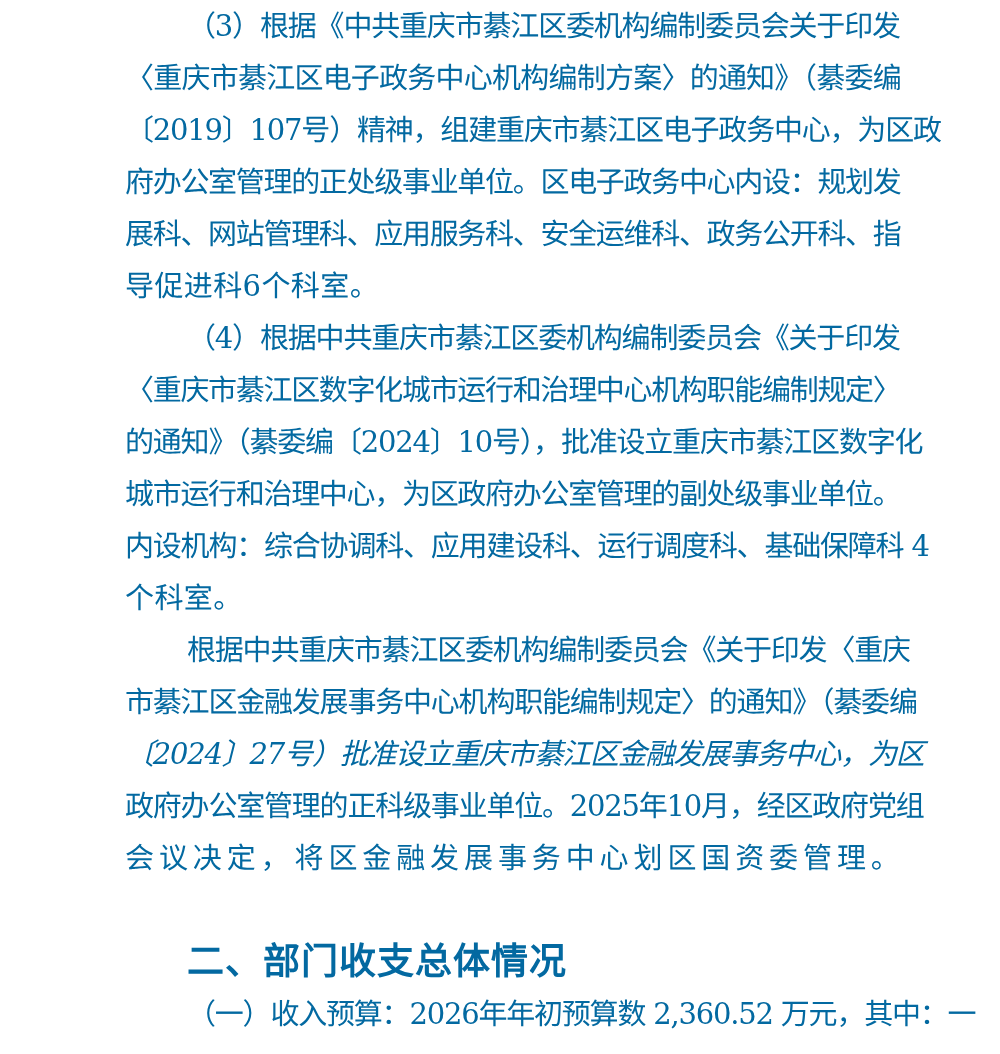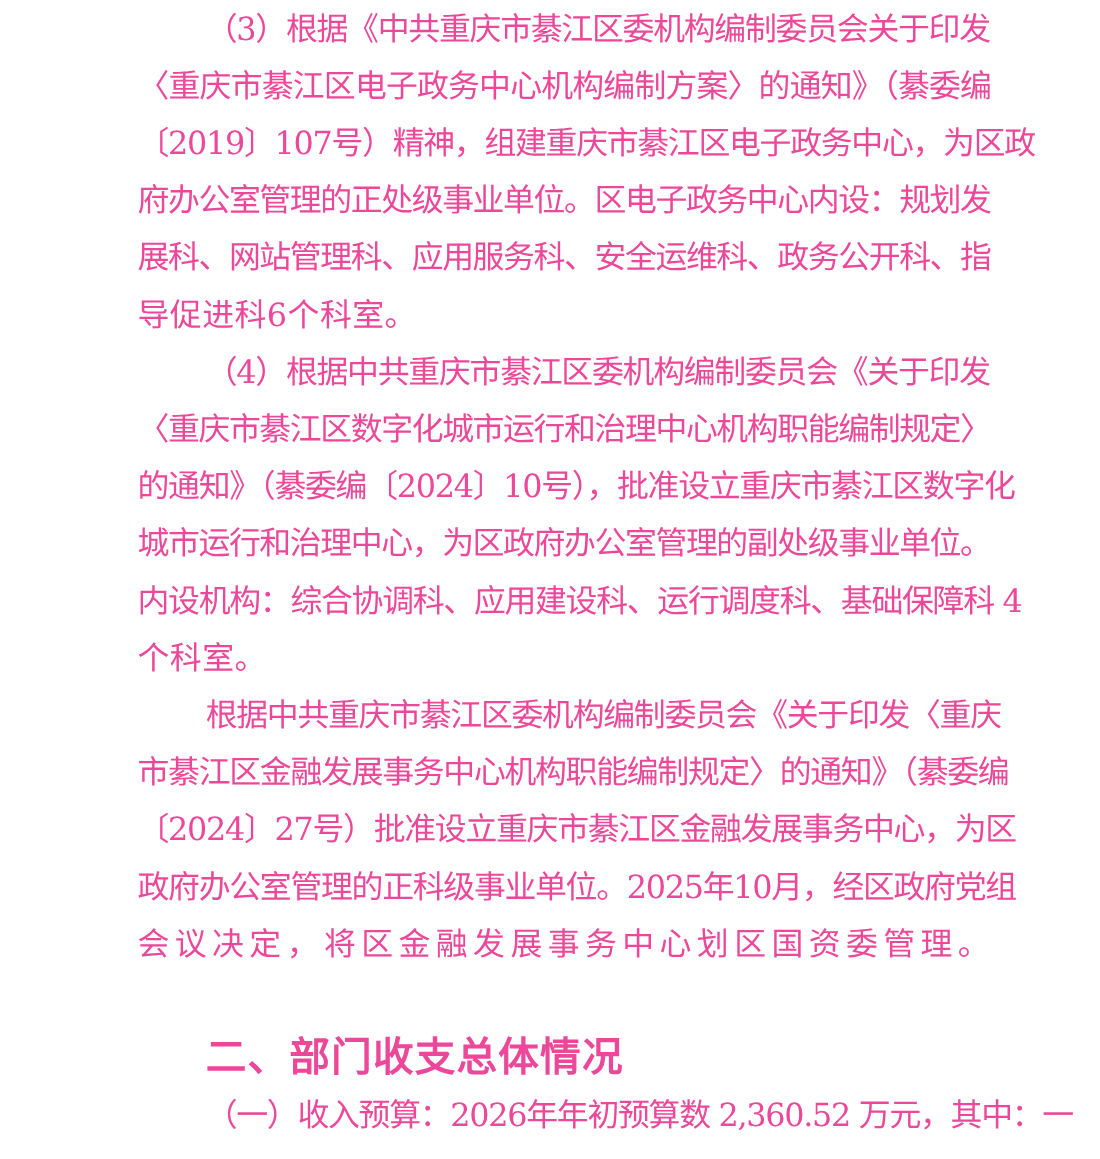--- a/index.html
+++ b/index.html
@@ -33,21 +33,21 @@
   }
 
   
   .doc-line {
     display: block;
     height: 52px;
     line-height: 52px;
     font-size: 29px;
     letter-spacing: 0.4px;
     white-space: nowrap;
-    color: #ec4899;
+    color: #0369a1;
     font-family: "DejaVu Serif", "Liberation Serif", serif;
     font-weight: 400;
   }
 
   
   .doc-line.indent {
     padding-left: 62px;
   }
 
   
@@ -81,21 +81,21 @@
     <div class="doc-line indent" style="letter-spacing: -1.17813px; text-indent: 0px;">（4）根据中共重庆市綦江区委机构编制委员会《关于印发</div>
     <div class="doc-line" style="letter-spacing: -1.30428px; text-indent: 0px;">〈重庆市綦江区数字化城市运行和治理中心机构职能编制规定〉</div>
     <div class="doc-line" style="letter-spacing: -1.2px;">的通知》（綦委编〔2024〕10号），批准设立重庆市綦江区数字化</div>
     <div class="doc-line" style="letter-spacing: -1.30428px; text-indent: 0px;">城市运行和治理中心，为区政府办公室管理的副处级事业单位。</div>
     <div class="doc-line" style="letter-spacing: -1.2px;">内设机构：综合协调科、应用建设科、运行调度科、基础保障科 4</div>
     <div class="doc-line">个科室。</div>
 
 
     <div class="doc-line indent" style="letter-spacing: -1.2px;">根据中共重庆市綦江区委机构编制委员会《关于印发〈重庆</div>
     <div class="doc-line" style="letter-spacing: -1.2px;">市綦江区金融发展事务中心机构职能编制规定〉的通知》（綦委编</div>
-    <div class="doc-line" style="letter-spacing: -1.2px;">〔2024〕27号）批准设立重庆市綦江区金融发展事务中心，为区</div>
+    <div class="doc-line" style="letter-spacing: -1.2px; font-style: italic;">〔2024〕27号）批准设立重庆市綦江区金融发展事务中心，为区</div>
     <div class="doc-line" style="letter-spacing: -1.2px;">政府办公室管理的正科级事业单位。2025年10月，经区政府党组</div>
     <div class="doc-line" style="letter-spacing: 4.89929px; text-indent: 0px;">会议决定，将区金融发展事务中心划区国资委管理。</div>
 
     <div class="doc-spacer"></div>
 
     <div class="doc-line heading">二、部门收支总体情况</div>
 
     <div class="doc-line indent" style="letter-spacing: -1.2px;">（一）收入预算：2026年年初预算数 2,360.52 万元，其中：一</div>
 
   </div>

